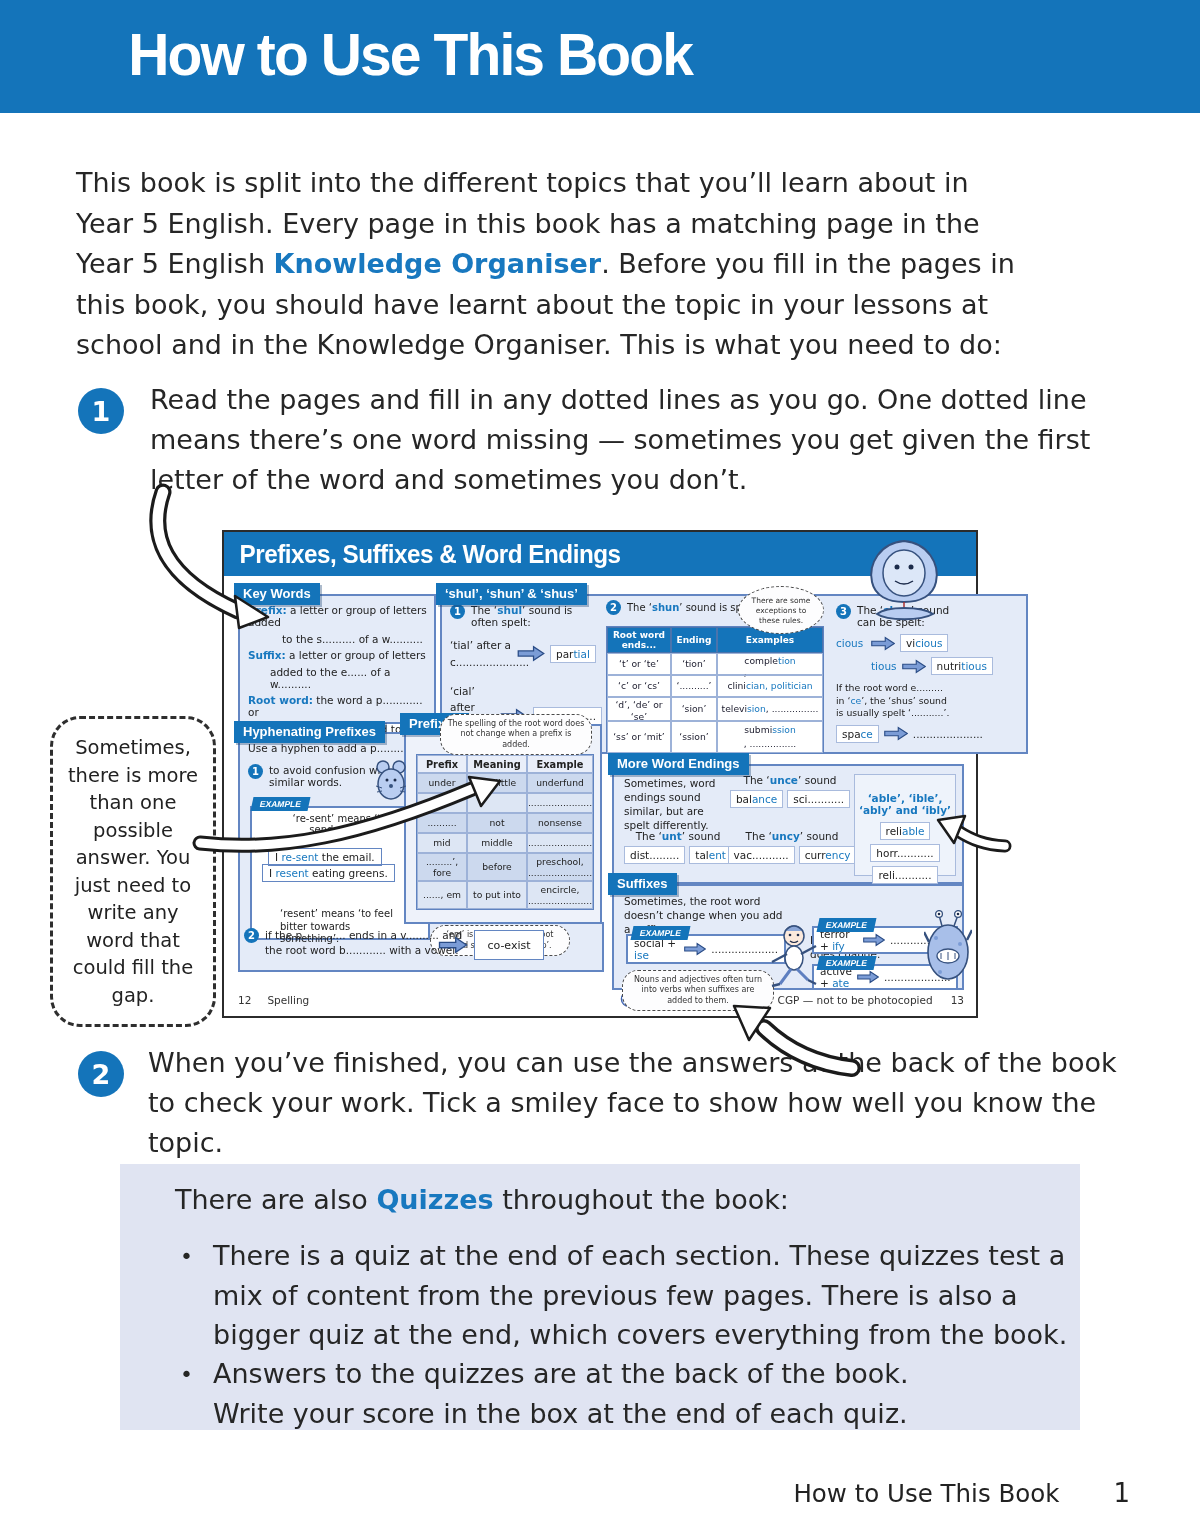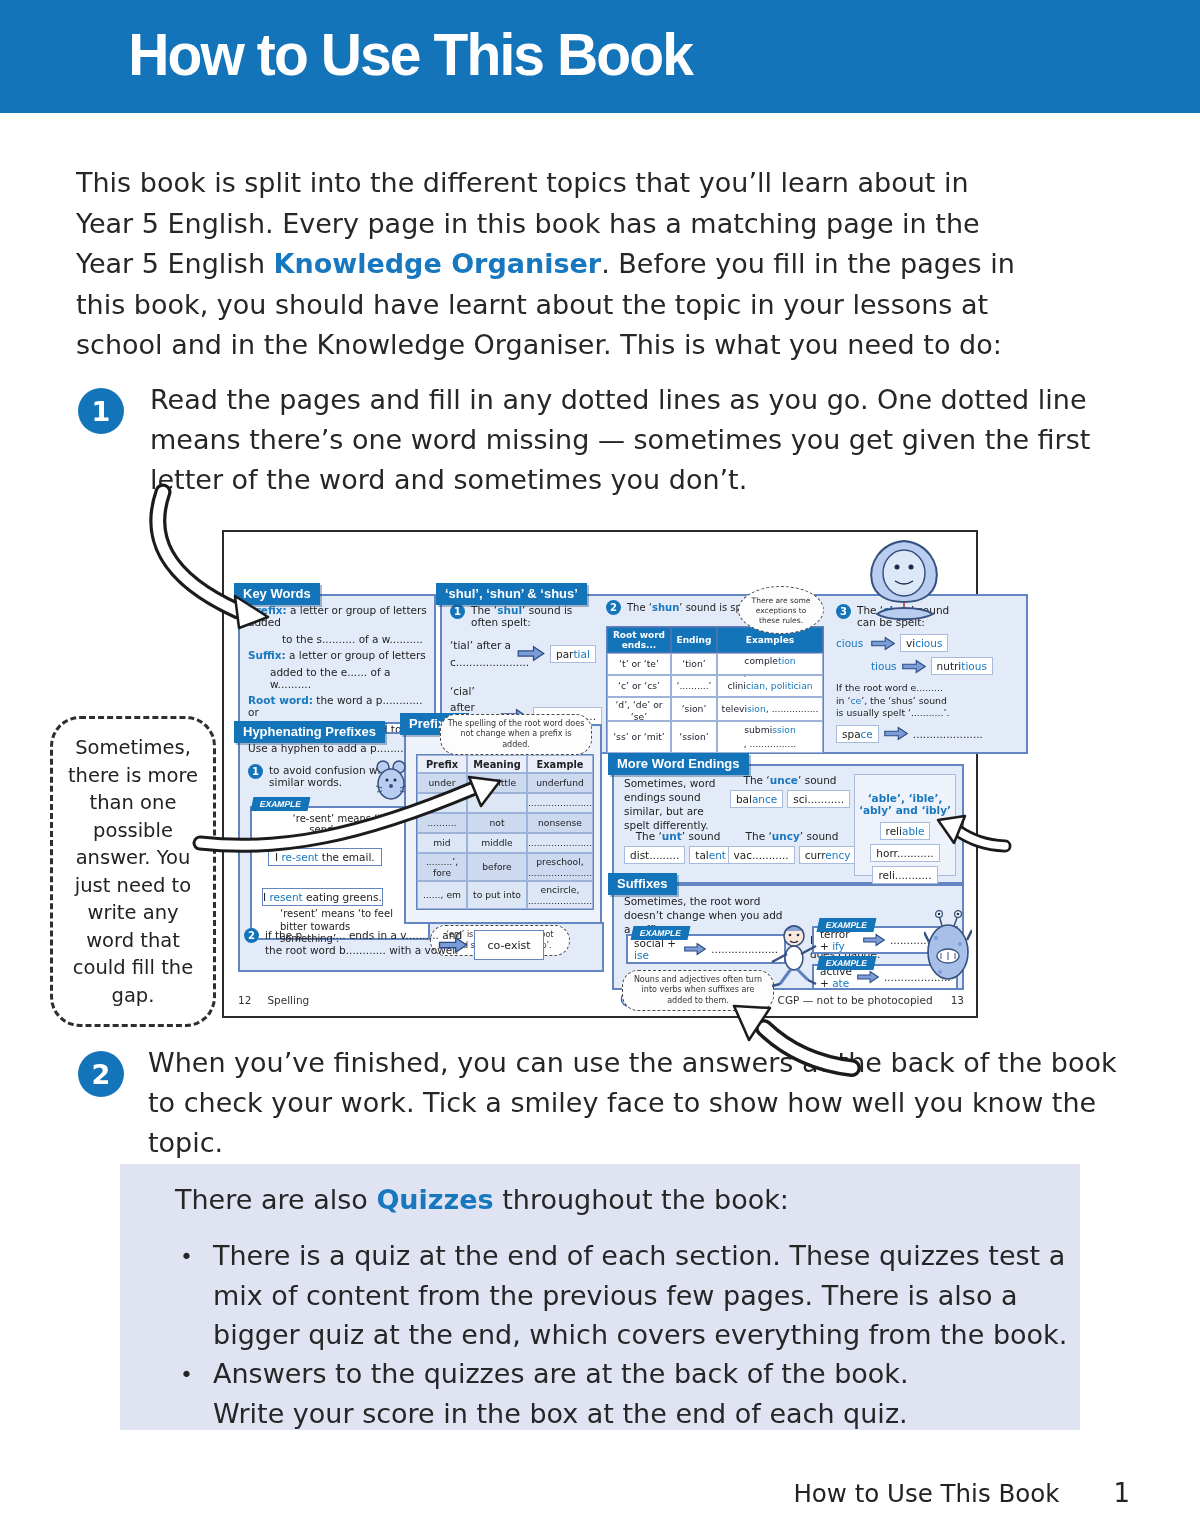--- a/index.html
+++ b/index.html
@@ -100,20 +100,23 @@
   </div>
 
   <p class="intro"><span>This book is split into the different topics that you’ll learn about in Year 5 English.  Every page in this book has a matching page in the Year 5 English </span><span class="blue-bold">Knowledge Organiser</span><span>.  Before you fill in the pages in this book, you should have learnt about the topic in your lessons at school and in the Knowledge Organiser.  This is what you need to do:</span></p>
 
   <div class="step-num" id="step1-num">1</div>
   <div class="step-text" id="step1-text">Read the pages and fill in any dotted lines as you go.  One dotted line means there’s one word missing — sometimes you get given the first letter of the word and sometimes you don’t.</div>
 
   <div class="side-note" id="note-left">Sometimes, there is more than one possible answer. You just need to write any word that could fill the gap.</div>
 
   <div class="book">
+    <div class="bhead">
+      <div class="t">Prefixes, Suffixes &amp; Word Endings</div>
+    </div>
 
     <svg class="deco" style="left:633px;top:4px;" width="95" height="86" viewBox="0 0 95 86">
       <path d="M47,5 C23,7 11,28 15,46 C18,60 31,66 47,66 C63,66 76,60 79,46 C83,28 71,7 47,5 Z" fill="#b9cdf1" stroke="#36517e" stroke-width="2"></path>
       <ellipse cx="47" cy="37" rx="21" ry="23" fill="#dce7f8" stroke="#36517e" stroke-width="1.5"></ellipse>
       <circle cx="40" cy="31" r="2.5" fill="#1c2b4a"></circle>
         <circle cx="54" cy="31" r="2.5" fill="#1c2b4a"></circle>
       <path d="M38,45 Q47,51 56,45" fill="none" stroke="#1c2b4a" stroke-width="1.5"></path>
       <path d="M47,66 L47,72 M47,72 L43,77 M47,72 L51,77" stroke="#a33" stroke-width="1.5" fill="none"></path>
       <path d="M20,78 C30,70 64,70 76,78 C64,85 30,85 20,78 Z" fill="#b9cdf1" stroke="#36517e" stroke-width="2"></path>
     </svg>
@@ -235,21 +238,21 @@
       <p style="margin:8px 0 0 8px;">Use a hyphen to add a p.............:</p>
       <div style="position:absolute;left:8px;top:30px;display:flex;gap:6px;width:170px;">
         <span class="bnum">1</span>
         <span>to avoid confusion with similar words.</span>
       </div>
       <div class="exbadge" style="top:63px;left:12px;">EXAMPLE</div>
       <div class="exbox" style="left:10px;top:72px;width:180px;height:134px;">
         <div style="text-align:center;margin-top:5px;font-size:10px;">‘re-sent’ means ‘to</div>
         <div style="text-align:center;font-size:10px;">send again’.</div>
         <div style="position:absolute;left:16px;top:40px;border:1px solid var(--pborder);padding:2px 6px;white-space:nowrap;"><span>I </span><span class="blue">re-sent</span><span> the email.</span></div>
-        <div style="position:absolute;left:10px;top:80px;border:1px solid var(--pborder);padding:2px 0;white-space:nowrap;"><span>I </span><span class="blue">resent</span><span> eating greens.</span></div>
+        <div style="position:absolute;left:10px;top:56px;border:1px solid var(--pborder);padding:2px 6px;white-space:nowrap;"><span>I </span><span class="blue">resent</span><span> eating greens.</span></div>
         <div style="position:absolute;left:28px;top:100px;width:126px;font-size:10px;line-height:12.5px;">‘resent’ means ‘to feel bitter towards something’.</div>
       </div>
     </div>
     <div class="panel" style="left:212px;top:390px;width:168px;height:50px;border-left:none;"></div>
     <div style="position:absolute;left:209px;top:392px;width:6px;height:46px;background:var(--pbg);z-index:2;"></div>
     <div style="position:absolute;left:20px;top:396px;display:flex;gap:6px;z-index:3;">
       <span class="bnum">2</span>
       <span style="line-height:15px;"><span>if the p............. ends in a v.......... and</span><br><span>the root word b............ with a vowel.</span></span>
     </div>
     <svg class="barrow" style="position:absolute;left:214px;top:404px;z-index:3;" width="30" height="18" viewBox="0 0 32 20">

